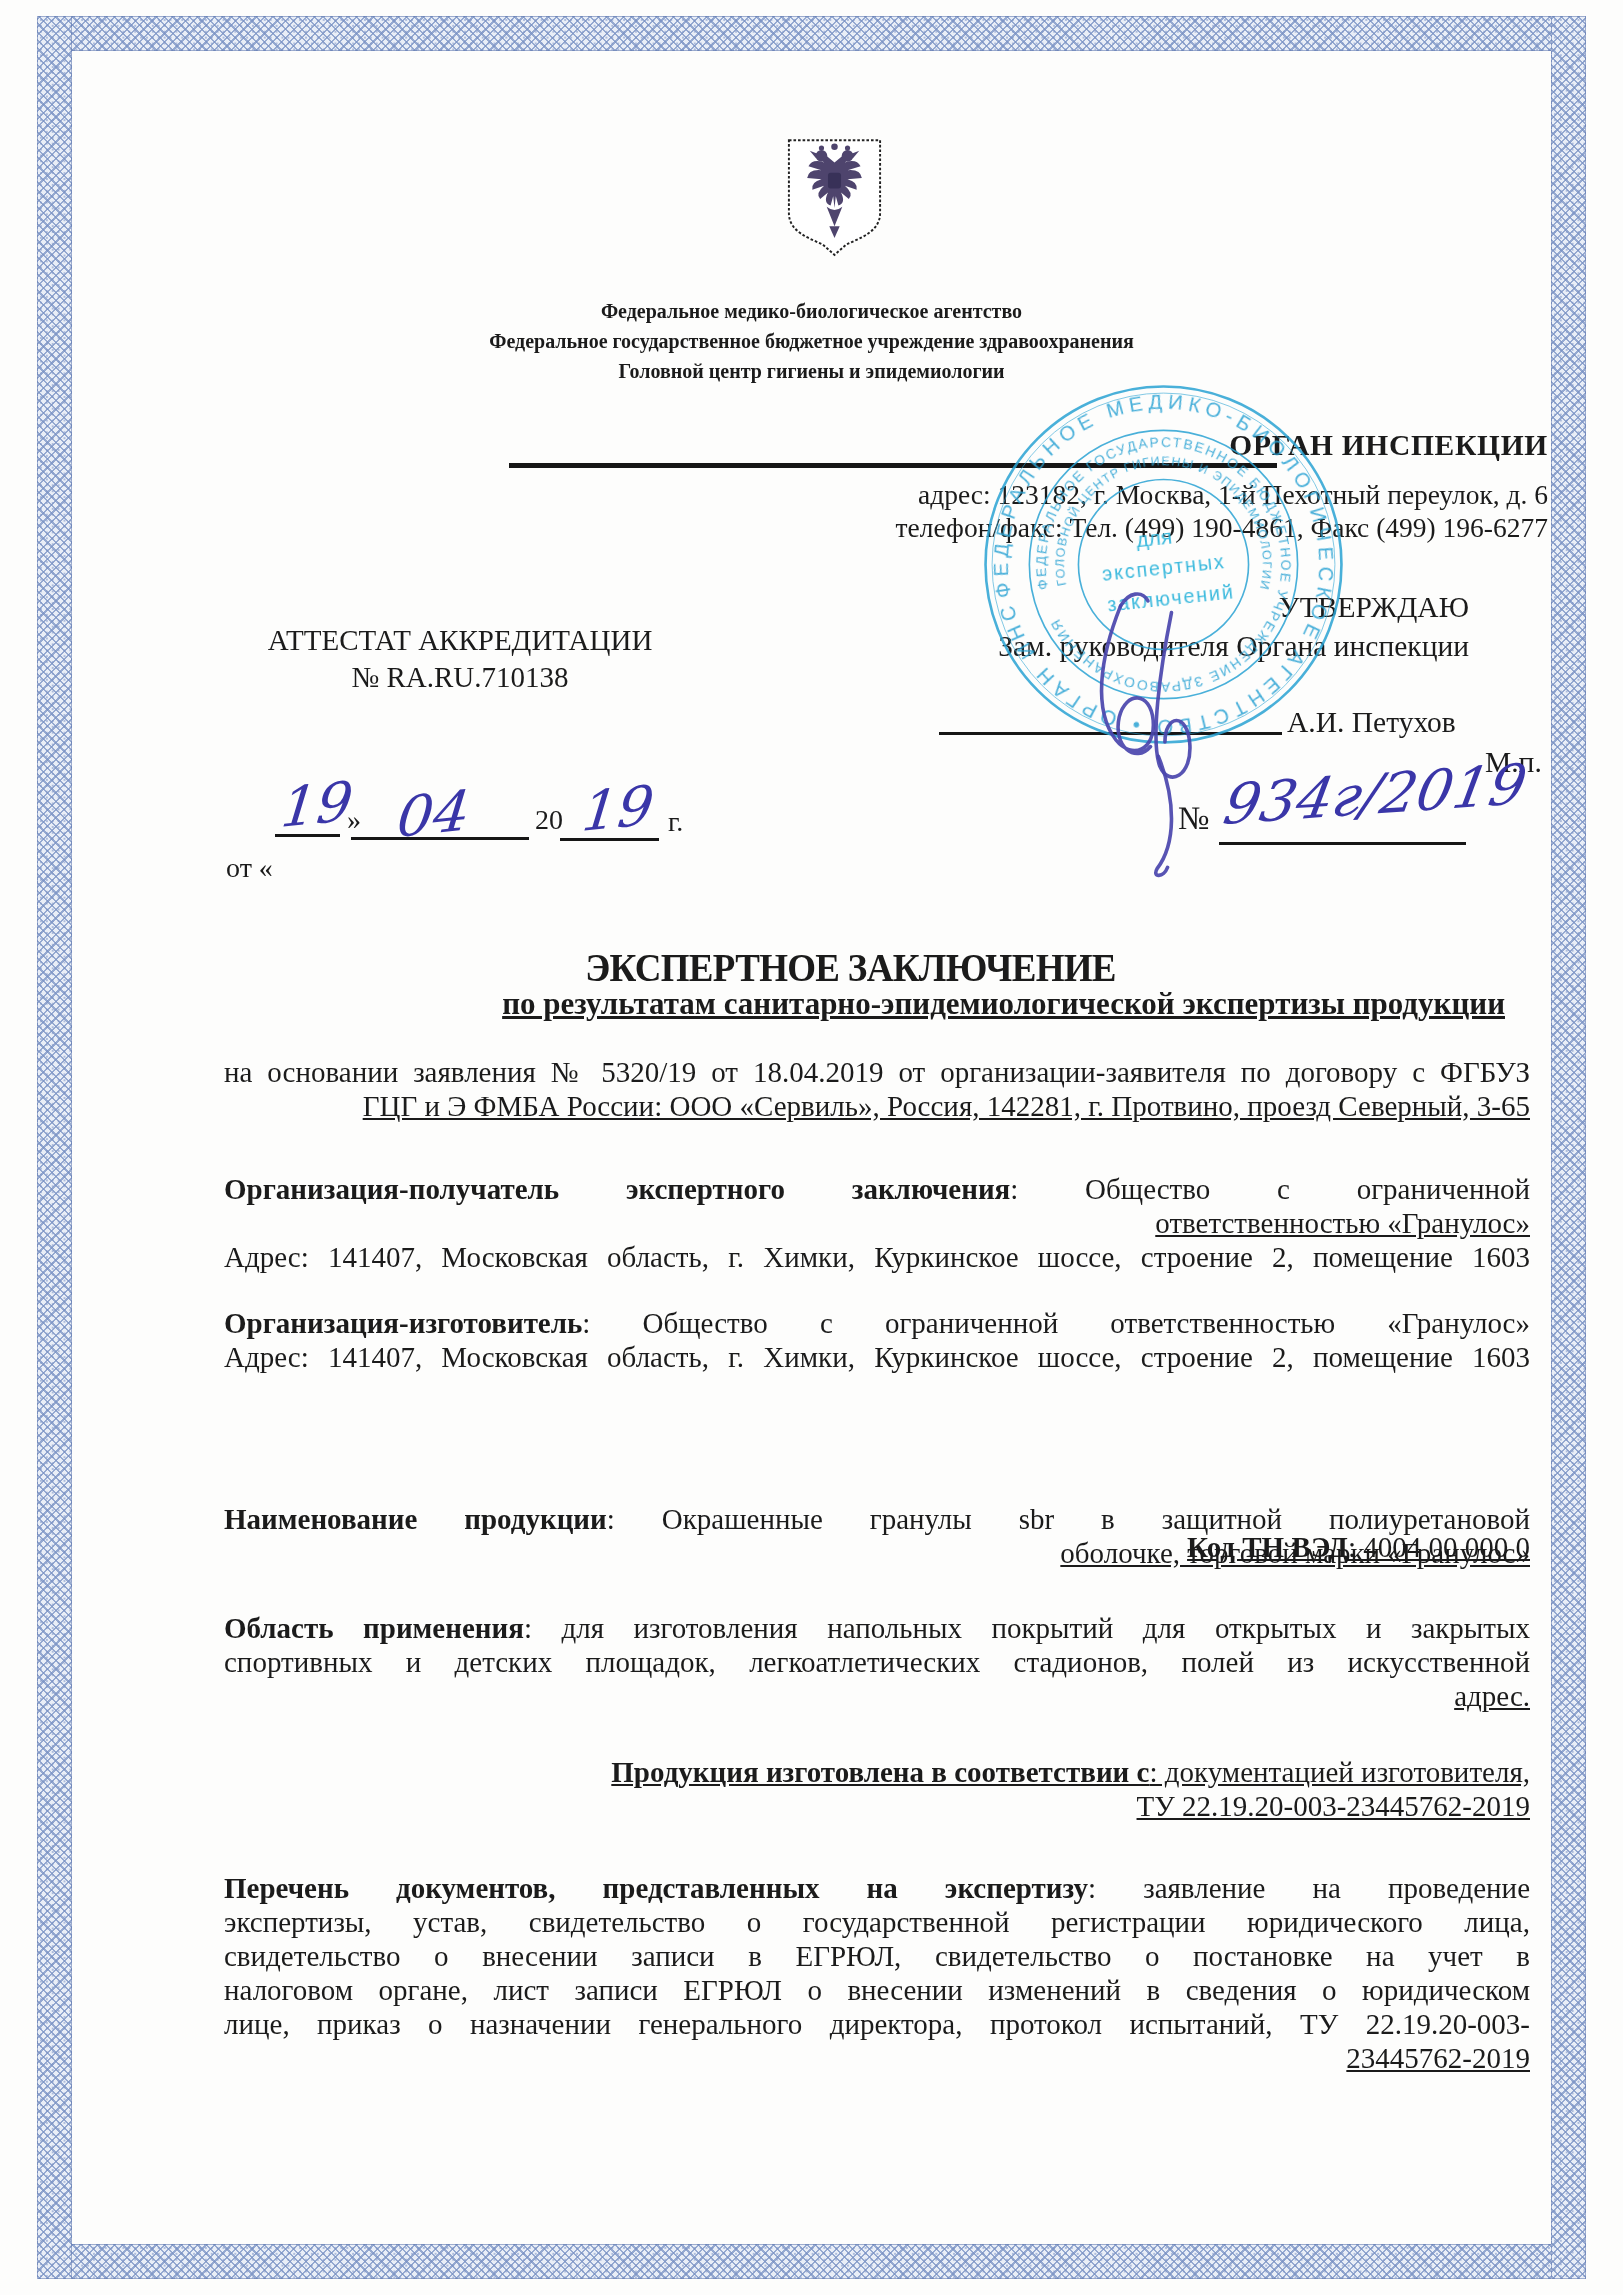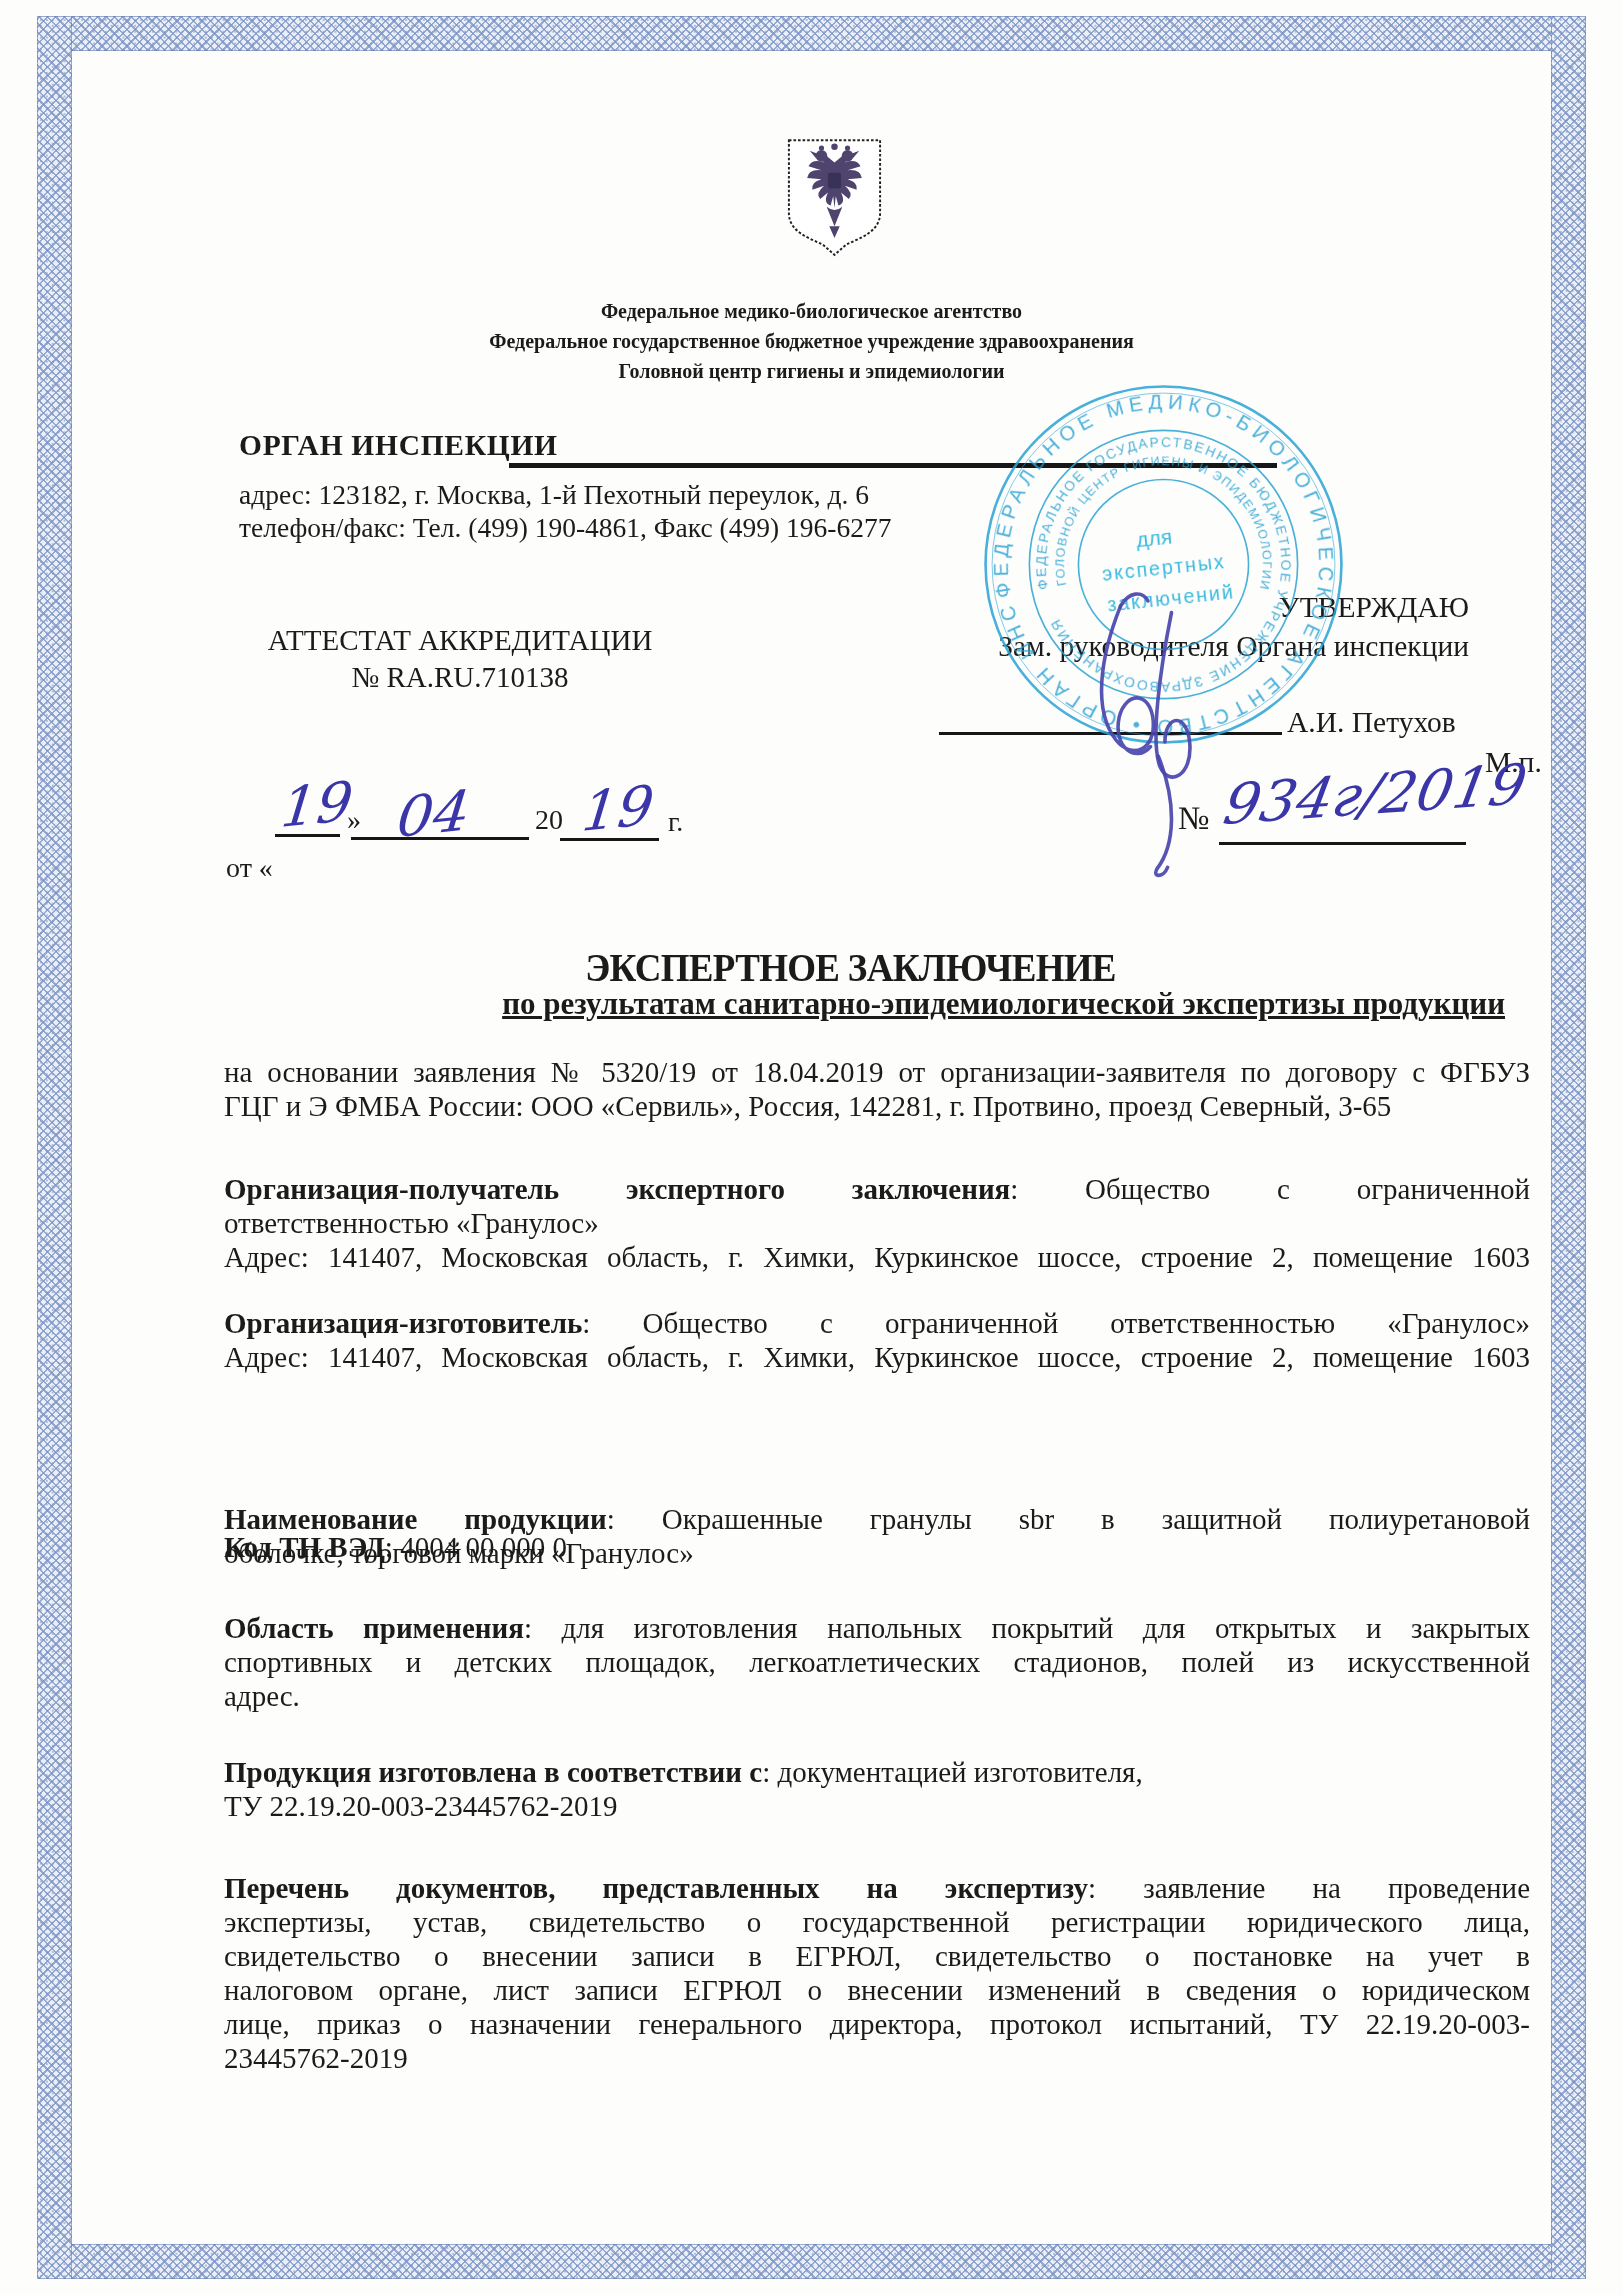--- a/index.html
+++ b/index.html
@@ -15,34 +15,34 @@
     background-color:#e9eef7;
     background-image:
       repeating-linear-gradient(45deg, rgba(122,146,196,.75) 0 1.6px, transparent 1.6px 5.9px),
       repeating-linear-gradient(135deg, rgba(122,146,196,.75) 0 1.6px, transparent 1.6px 5.9px),
       radial-gradient(circle, rgba(110,135,190,.5) 0.8px, transparent 1.2px);
     background-size:auto,auto,5.9px 5.9px;
     border:0.7px solid rgba(96,120,175,.55);
   }
   
   .org-head{left:157px;width:1309px;text-align:center;font-weight:bold;font-size:20px;line-height:30px;}
-  .organ-block{left:239px;width:1309px;text-align:left;}
+  .organ-block{left:239px;width:1309px;text-align:right;}
   .organ-title{font-weight:bold;font-size:29.5px;letter-spacing:0.7px;}
   .hline{background:#161616;}
   .addr{font-size:27.5px;line-height:33px;}
   .accred{left:216px;width:488px;text-align:center;font-size:29px;line-height:37px;}
   .approve{width:553px;text-align:right;font-size:29.5px;}
   
   .doc-title{left:196px;width:1309px;text-align:center;font-weight:bold;font-size:37px;transform:scaleY(1.1);letter-spacing:-0.7px;}
   .doc-subtitle{left:196px;width:1309px;text-align:right;font-weight:bold;font-size:31px;text-decoration:underline;}
   
   .para{left:224px;width:1306px;font-size:29px;line-height:34px;}
   .para .ln{min-height:34px;}
   .j{text-align:justify;text-align-last:justify;}
-  .l{text-align:left;}
+  .l{text-align:right;text-decoration:underline;}
   .b{font-weight:bold;}
   
   .ink{
     font-family:"DejaVu Serif",serif;font-style:italic;color:#3a36a8;
     transform:skewX(-12deg) rotate(-6deg);transform-origin:left bottom;white-space:nowrap;
   }
   .printed{font-size:28px;}
   .num-label{font-size:33px;}
   
   #stamp-svg text{font-family:"Liberation Sans","DejaVu Sans",sans-serif;}

